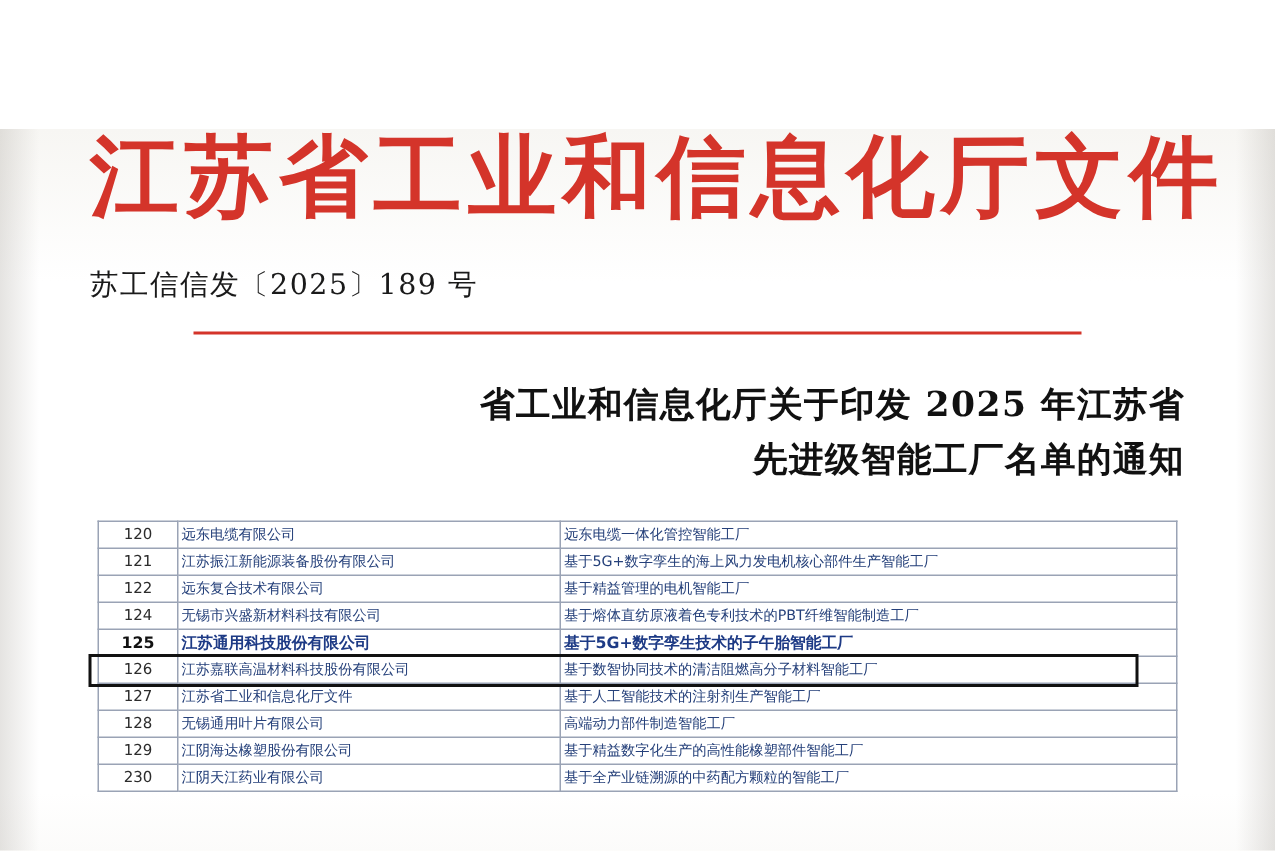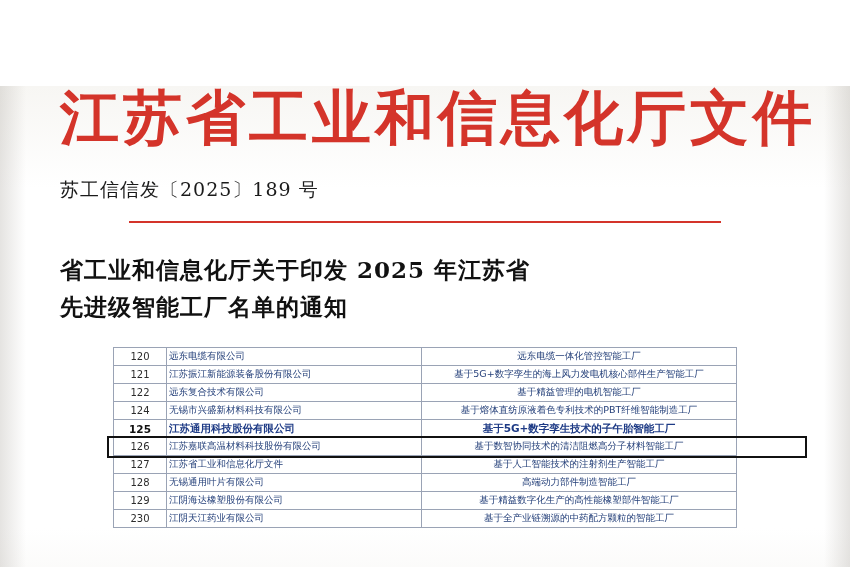--- a/index.html
+++ b/index.html
@@ -53,36 +53,36 @@
     font-family: "DejaVu Serif", serif;
   }
   .red-rule {
     margin: 18px auto 0 auto;
     width: 592px;
     height: 2px;
     background: #d4342a;
   }
   .subject {
     margin-top: 28px;
-    text-align: left;
+    text-align: right;
     font-size: 23px;
     font-weight: bold;
     color: #111111;
     line-height: 1.62;
     letter-spacing: 1px;
     font-family: "DejaVu Serif", serif;
   }
   .subject .line {
     display: block;
   }
   
   .table-wrap {
     position: relative;
     margin: 22px auto 0 auto;
-    width: 624px;
+    width: 720px;
   }
   table.list {
     width: 100%;
     border-collapse: collapse;
     font-size: 9.5px;
     color: #25407a;
     font-family: "DejaVu Sans", sans-serif;
   }
   table.list td {
     border: 1px solid #9aa3b5;
@@ -96,21 +96,20 @@
     text-align: center;
     color: #2c2c2c;
     font-family: "DejaVu Sans", sans-serif;
     font-size: 10px;
   }
   td.c-name {
     width: 250px;
     text-align: left;
   }
   td.c-proj {
-    text-align: center;
   }
   tr.highlight td {
     font-weight: bold;
     font-size: 10.5px;
     color: #1d3a85;
   }
   tr.highlight td.c-num {
     color: #111111;
     font-weight: bold;
   }

